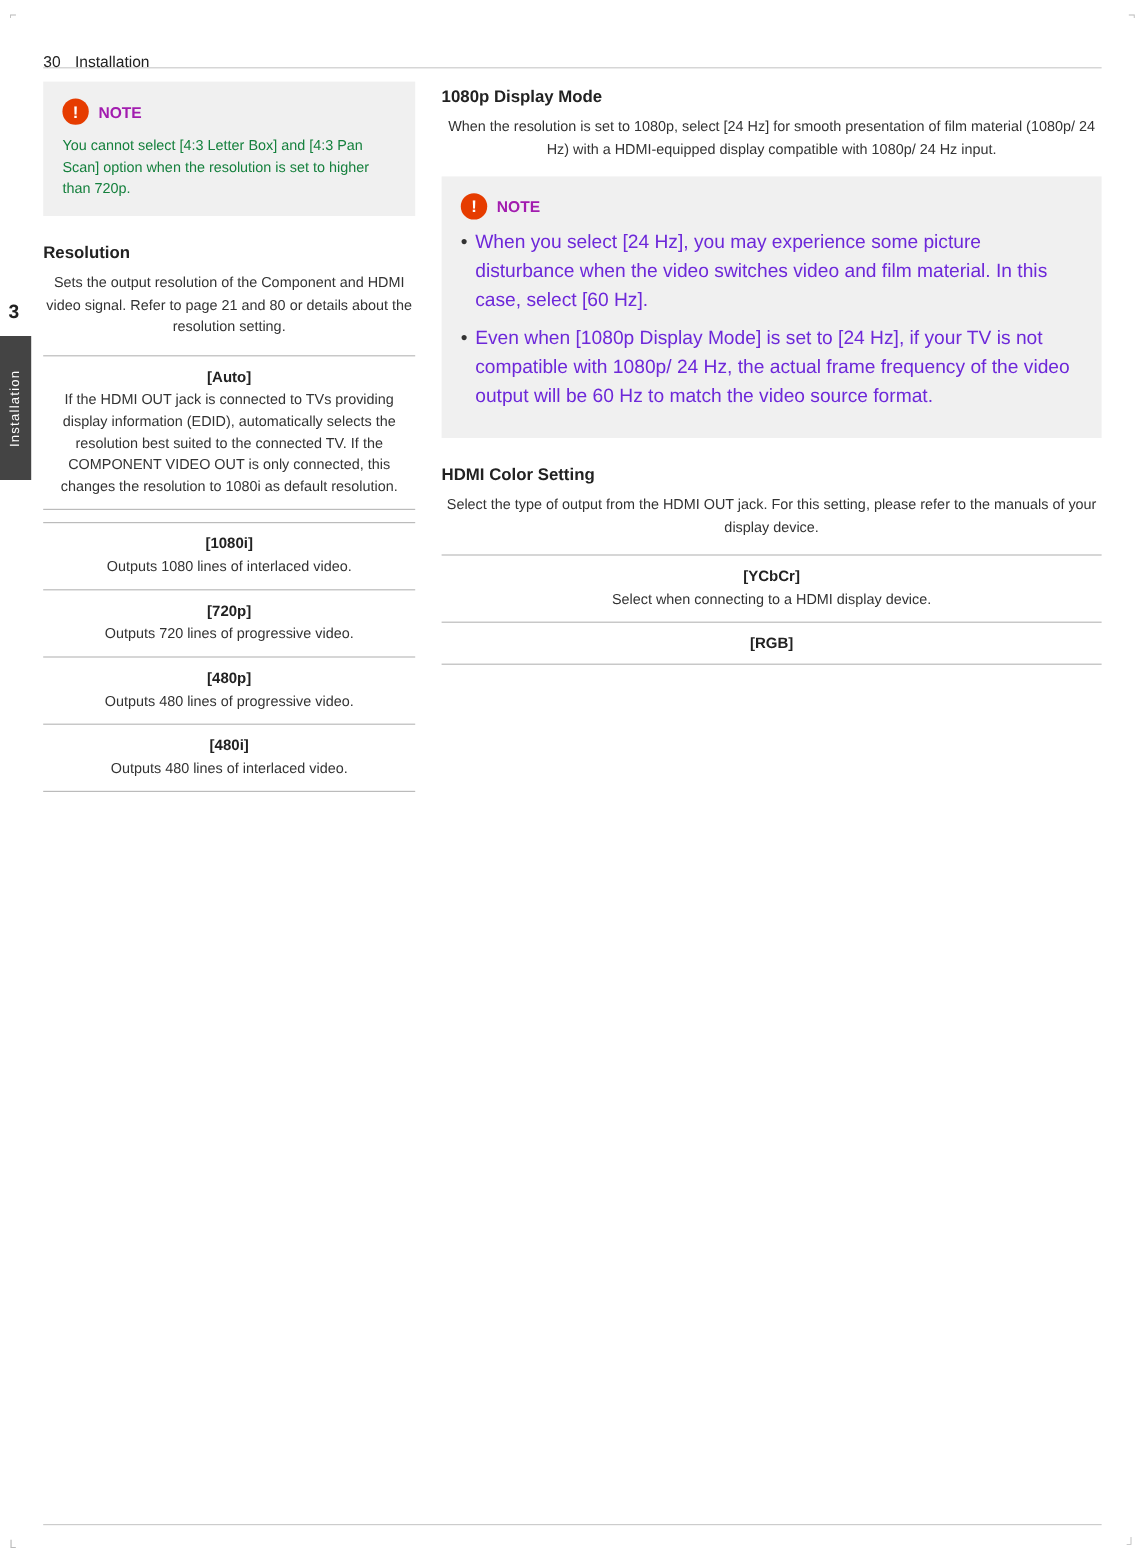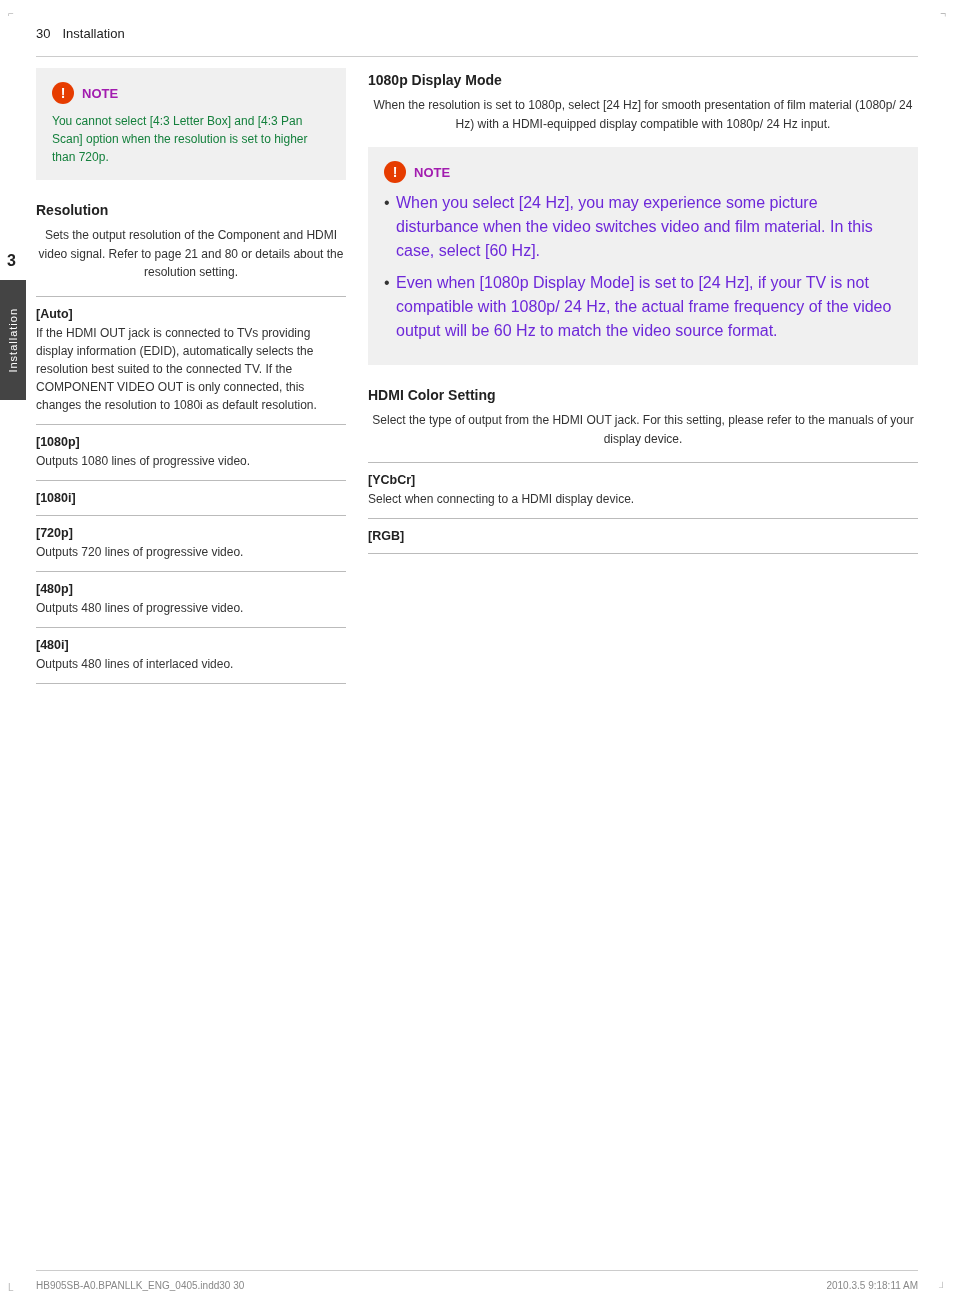--- a/index.html
+++ b/index.html
@@ -28,21 +28,21 @@
       top: 56px;
       left: 36px;
       right: 36px;
       height: 1px;
       background: #ccc;
     }
 
     
     .page-header {
       position: absolute;
-      top: 26px;
+      top: 44px;
       left: 36px;
       display: flex;
       align-items: baseline;
       gap: 12px;
     }
 
     .page-number {
       font-size: 13px;
       font-weight: normal;
       color: #222;
@@ -169,20 +169,21 @@
     
     .divider {
       height: 1px;
       background: #bbb;
       margin: 10px 0;
     }
 
     
     .option-block {
       margin-bottom: 2px;
+      text-align: center;
     }
 
     .option-label {
       font-size: 12.5px;
       font-weight: bold;
       color: #222;
       margin-bottom: 3px;
     }
 
     .option-desc {
@@ -295,28 +296,25 @@
       <div class="section-heading">Resolution</div>
       <p class="section-body">Sets the output resolution of the Component and HDMI video signal. Refer to page 21 and 80 or details about the resolution setting.</p>
 
       <div class="divider"></div>
       <div class="option-block">
         <div class="option-label">[Auto]</div>
         <p class="option-desc">If the HDMI OUT jack is connected to TVs providing display information (EDID), automatically selects the resolution best suited to the connected TV. If the COMPONENT VIDEO OUT is only connected, this changes the resolution to 1080i as default resolution.</p>
       </div>
 
       <div class="divider"></div>
-      <div class="option-block">
-        <div class="option-label">[1080p]</div>
-        <p class="option-desc">Outputs 1080 lines of progressive video.</p>
-      </div>
 
       <div class="divider"></div>
       <div class="option-block">
         <div class="option-label">[1080i]</div>
+        <p class="option-desc">Outputs 1080 lines of interlaced video.</p>
       </div>
 
       <div class="divider"></div>
       <div class="option-block">
         <div class="option-label">[720p]</div>
         <p class="option-desc">Outputs 720 lines of progressive video.</p>
       </div>
 
       <div class="divider"></div>
       <div class="option-block">
@@ -362,18 +360,14 @@
       <div class="option-block">
         <div class="option-label">[RGB]</div>
       </div>
       <div class="divider"></div>
 
     </div>
   </div>
 
   <div class="bottom-rule"></div>
 
-  <div class="page-footer">
-    <span class="footer-file">HB905SB-A0.BPANLLK_ENG_0405.indd30   30</span>
-    <span class="footer-date">2010.3.5   9:18:11 AM</span>
-  </div>
 
 </div>
 
 </body></html>

